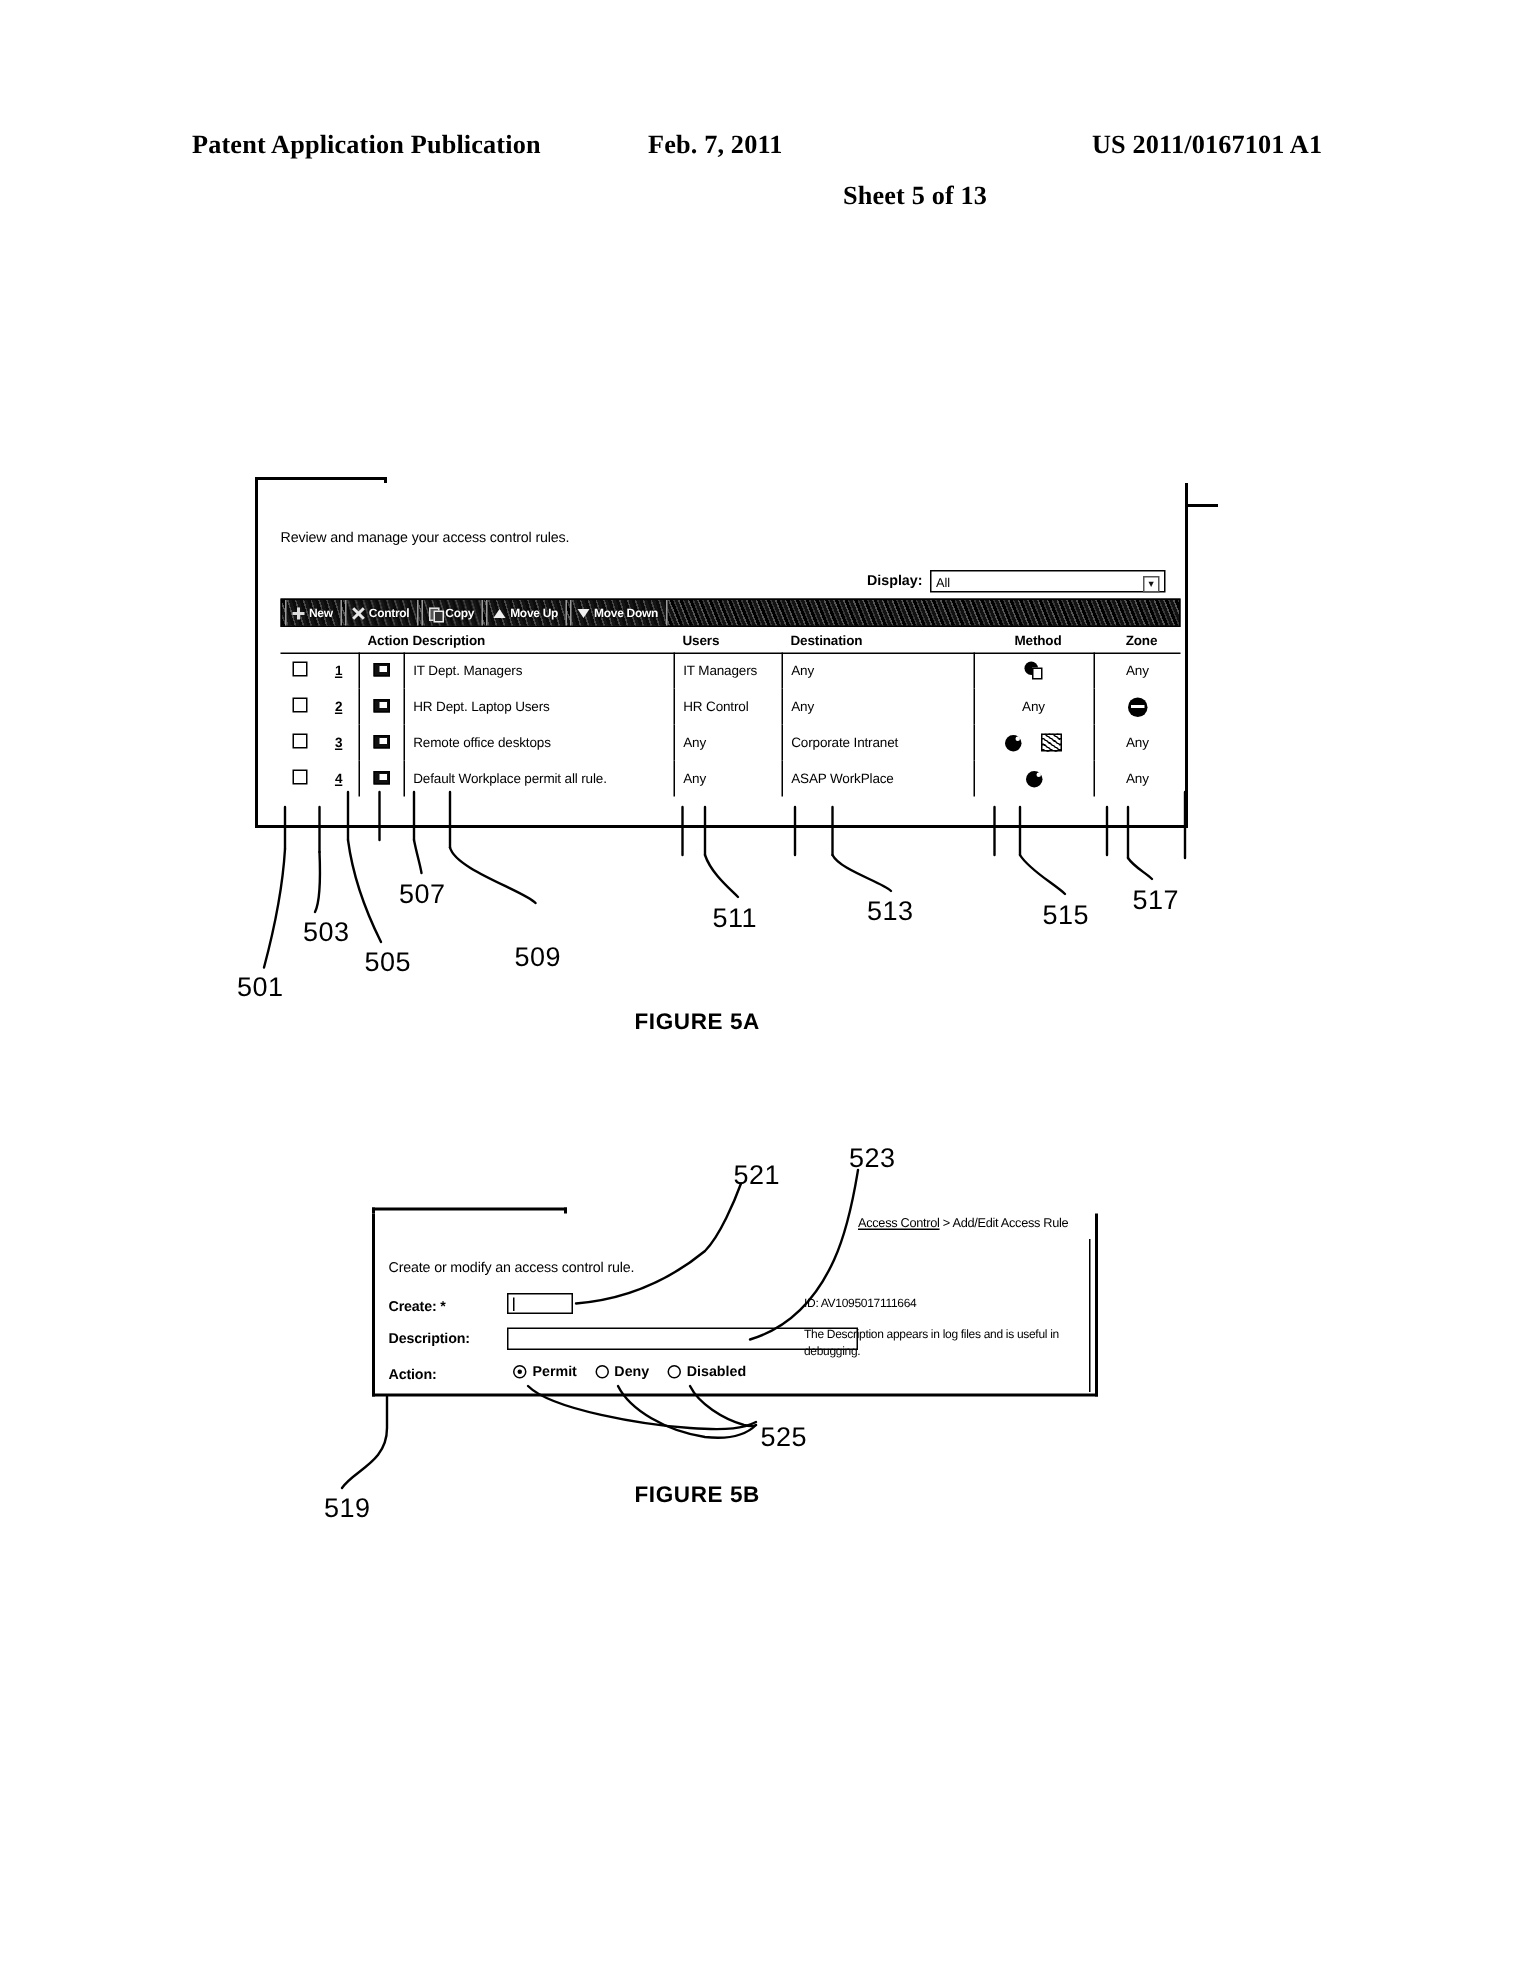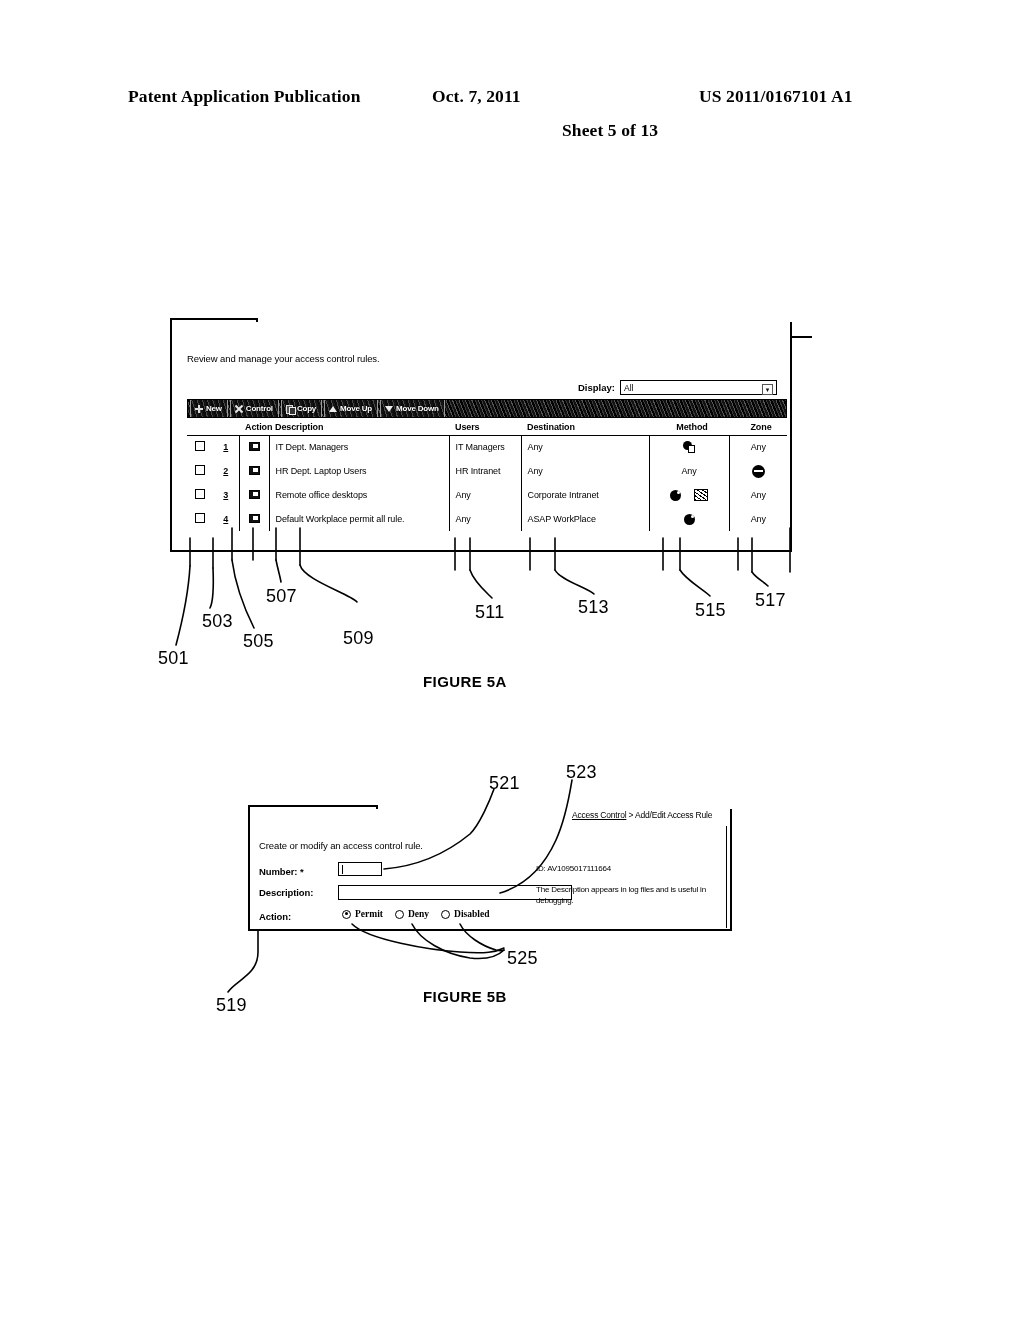--- a/index.html
+++ b/index.html
@@ -25,21 +25,21 @@
     height: 26px;
     font-family: "Liberation Serif", serif;
     font-weight: bold;
     font-size: 17.5px;
     letter-spacing: 0.1px;
   }
   .ph-item { position: absolute; white-space: nowrap; top: 0; }
   .ph-pub   { left: 128px; }
   .ph-date  { left: 432px; }
   .ph-sheet { left: 562px; margin-top: 34px; }
-  .ph-num   { left: 699px; }
+  .ph-num   { left: 728px; }
 
   
   .panel {
     position: absolute;
     border: 2px solid #000;
     background: #fff;
     box-sizing: border-box;
   }
 
   
@@ -455,21 +455,20 @@
 
   #radio-group {
     position: absolute;
     left: 342px;
     top: 909px;
     display: flex;
     align-items: flex-end;
     gap: 12px;
     font-size: 9.5px;
     font-weight: bold;
-    font-family: Liberation Serif, serif;
   }
   .radio-item { display: flex; align-items: center; gap: 4px; white-space: nowrap; }
   .radio {
     width: 9px; height: 9px;
     border: 1.5px solid #000;
     border-radius: 50%;
     background: #fff;
     box-sizing: border-box;
     position: relative;
     flex: none;
@@ -536,21 +535,21 @@
     left: 0; top: 0;
     width: 1024px; height: 1320px;
     pointer-events: none;
   }
 </style>
 </head>
 <body>
 
 <div class="patent-header">
   <span class="ph-item ph-pub">Patent Application Publication</span>
-  <span class="ph-item ph-date">Oct. 7, 2011</span>
+  <span class="ph-item ph-date">Feb. 7, 2011</span>
   <span class="ph-item ph-sheet">Sheet 5 of 13</span>
   <span class="ph-item ph-num">US 2011/0167101 A1</span>
 </div>
 
 <div id="fig5a-tab" class="tab">
   <span>Access Control</span>
 </div>
 <div id="fig5a-topline"></div>
 <div id="fig5a-inner"></div>
 <div id="fig5a-panel"></div>
@@ -636,21 +635,21 @@
       <td class="nb cell-center">
         <span class="chk"></span>
       </td>
       <td class="nb cell-center">
         <span class="rownum">2</span>
       </td>
       <td class="cell-center">
         <span class="flag-ico"></span>
       </td>
       <td>HR Dept. Laptop Users</td>
-      <td>HR Intranet</td>
+      <td>HR Control</td>
       <td>Any</td>
       <td class="cell-center">Any</td>
       <td class="cell-center">
         <span class="ico-nodrop"></span>
       </td>
     </tr>
 
     <tr>
       <td class="nb cell-center">
         <span class="chk"></span>
@@ -701,21 +700,21 @@
 </div>
 <div id="fig5b-topline"></div>
 <div id="fig5b-panel" class="panel"></div>
 
 <div id="fig5b-subtitle" class="subtitle">Create or modify an access control rule.</div>
 
 <div id="breadcrumb-wrap">
   <span class="link">Access Control</span><span> &gt; </span><span>Add/Edit Access Rule</span>
 </div>
 
-<div id="lbl-number" class="form-label">Number: *</div>
+<div id="lbl-number" class="form-label">Create: *</div>
 <div id="lbl-desc" class="form-label">Description:</div>
 <div id="lbl-action" class="form-label">Action:</div>
 
 <div id="inp-number">
   <span class="caret-bar"></span>
     <span></span>
 </div>
 <div id="inp-desc">
   <span></span>
 </div>

